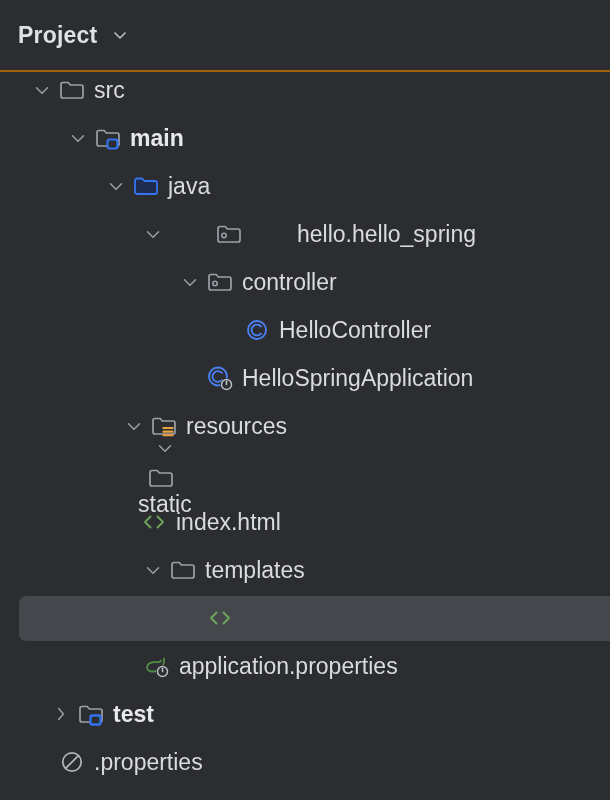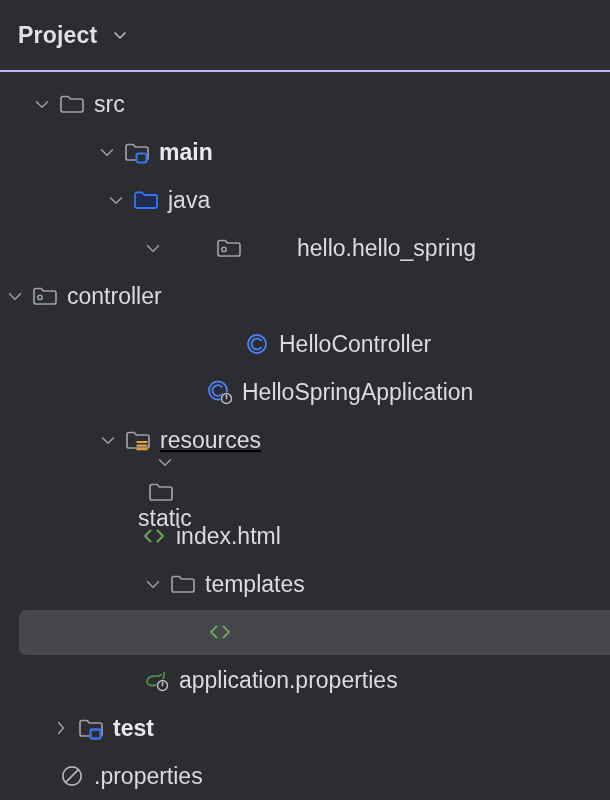--- a/index.html
+++ b/index.html
@@ -9,32 +9,32 @@
     background: #2b2d30;
     font-family: "Liberation Sans", "DejaVu Sans", sans-serif;
     overflow: hidden;
   }
   #root { position: relative; width: 610px; height: 800px; background: #2b2d30; }
 
   
   .header {
     position: absolute; left: 0; top: 0; width: 610px; height: 72px;
     background: #2b2d30;
-    border-bottom: 2px solid #c4b5fd;
+    border-bottom: 2px solid #a16207;
     display: flex; align-items: center;
     padding-left: 18px;
   }
   .header-title {
     font-size: 23px; font-weight: bold; color: #dfe1e5;
     letter-spacing: 0.2px;
   }
   .header-chevron { margin-left: 14px; display: flex; align-items: center; }
 
   
-  .tree { position: absolute; left: 0; top: 80px; width: 610px; }
+  .tree { position: absolute; left: 0; top: 66px; width: 610px; }
   .row {
     position: relative;
     height: 48px;
     display: flex; align-items: center;
     white-space: nowrap;
   }
   .row .sel-bg {
     position: absolute; left: 19px; top: 2px; right: -10px; height: 45px;
     background: #45474d; border-radius: 7px;
     display: none;
@@ -80,21 +80,21 @@
           </span>
           <span class="icon-slot">
             <svg width="28" height="28" viewBox="0 0 28 28">
               <path d="M3 8.5 A2 2 0 0 1 5 6.5 L10.2 6.5 L12.4 9 L23 9 A2 2 0 0 1 25 11 L25 20 A2 2 0 0 1 23 22 L5 22 A2 2 0 0 1 3 20 Z" fill="none" stroke="#9da0a8" stroke-width="1.7" stroke-linejoin="round"></path>
             </svg>
           </span>
           <span class="label">src</span>
         </div>
       </div>
       <div class="row">
-        <div class="row-inner" style="padding-left: 92px; text-align: center;">
+        <div class="row-inner" style="padding-left: 63px; text-align: center;">
           <span class="twisty">
             <svg width="22" height="22" viewBox="0 0 28 28">
               <path d="M7 11 L14 18 L21 11" fill="none" stroke="#9ea1a8" stroke-width="1.8" stroke-linecap="round" stroke-linejoin="round"></path>
             </svg>
           </span>
           <span class="icon-slot">
             <svg width="28" height="28" viewBox="0 0 28 28">
               <path d="M3 8.5 A2 2 0 0 1 5 6.5 L10.2 6.5 L12.4 9 L23 9 A2 2 0 0 1 25 11 L25 20 A2 2 0 0 1 23 22 L5 22 A2 2 0 0 1 3 20 Z" fill="none" stroke="#9da0a8" stroke-width="1.7" stroke-linejoin="round"></path>
               <rect x="13.5" y="15.5" width="10" height="9" rx="2.2" fill="#2b2d30" stroke="#3574f0" stroke-width="2.1"></rect>
             </svg>
@@ -127,21 +127,21 @@
           <span class="icon-slot">
             <svg width="28" height="28" viewBox="0 0 28 28">
               <path d="M3 8.5 A2 2 0 0 1 5 6.5 L10.2 6.5 L12.4 9 L23 9 A2 2 0 0 1 25 11 L25 20 A2 2 0 0 1 23 22 L5 22 A2 2 0 0 1 3 20 Z" fill="none" stroke="#9da0a8" stroke-width="1.7" stroke-linejoin="round"></path>
               <circle cx="9" cy="15.5" r="2.2" fill="none" stroke="#9da0a8" stroke-width="1.6"></circle>
             </svg>
           </span>
           <span class="label">hello.hello_spring</span>
         </div>
       </div>
       <div class="row">
-        <div class="row-inner" style="">
+        <div class="row-inner" style="padding-left: 175px;">
           <span class="twisty">
             <svg width="22" height="22" viewBox="0 0 28 28">
               <path d="M7 11 L14 18 L21 11" fill="none" stroke="#9ea1a8" stroke-width="1.8" stroke-linecap="round" stroke-linejoin="round"></path>
             </svg>
           </span>
           <span class="icon-slot">
             <svg width="28" height="28" viewBox="0 0 28 28">
               <path d="M3 8.5 A2 2 0 0 1 5 6.5 L10.2 6.5 L12.4 9 L23 9 A2 2 0 0 1 25 11 L25 20 A2 2 0 0 1 23 22 L5 22 A2 2 0 0 1 3 20 Z" fill="none" stroke="#9da0a8" stroke-width="1.7" stroke-linejoin="round"></path>
               <circle cx="9" cy="15.5" r="2.2" fill="none" stroke="#9da0a8" stroke-width="1.6"></circle>
             </svg>
@@ -170,21 +170,21 @@
               <path d="M16 9 A5.4 5.4 0 1 0 16 16" fill="none" stroke="#4a7ff5" stroke-width="1.9" stroke-linecap="round"></path>
               <circle cx="20.5" cy="20.5" r="6.2" fill="#2b2d30"></circle>
               <circle cx="20.5" cy="20.5" r="5" fill="none" stroke="#b9bcc2" stroke-width="1.5"></circle>
               <path d="M20.5 17.3 L20.5 20.6" fill="none" stroke="#b9bcc2" stroke-width="1.6" stroke-linecap="round"></path>
             </svg>
           </span>
           <span class="label">HelloSpringApplication</span>
         </div>
       </div>
       <div class="row">
-        <div class="row-inner" style="padding-left: 93px; text-decoration: underline;">
+        <div class="row-inner" style="padding-left: 119px;">
           <span class="twisty">
             <svg width="22" height="22" viewBox="0 0 28 28">
               <path d="M7 11 L14 18 L21 11" fill="none" stroke="#9ea1a8" stroke-width="1.8" stroke-linecap="round" stroke-linejoin="round"></path>
             </svg>
           </span>
           <span class="icon-slot">
             <svg width="28" height="28" viewBox="0 0 28 28">
               <path d="M3 8.5 A2 2 0 0 1 5 6.5 L10.2 6.5 L12.4 9 L23 9 A2 2 0 0 1 25 11 L25 20 A2 2 0 0 1 23 22 L5 22 A2 2 0 0 1 3 20 Z" fill="none" stroke="#9da0a8" stroke-width="1.7" stroke-linejoin="round"></path>
               <rect x="12.5" y="15" width="11" height="2.1" rx="0.6" fill="#e8a33d"></rect>
               <rect x="12.5" y="18.6" width="11" height="2.1" rx="0.6" fill="#e8a33d"></rect>

